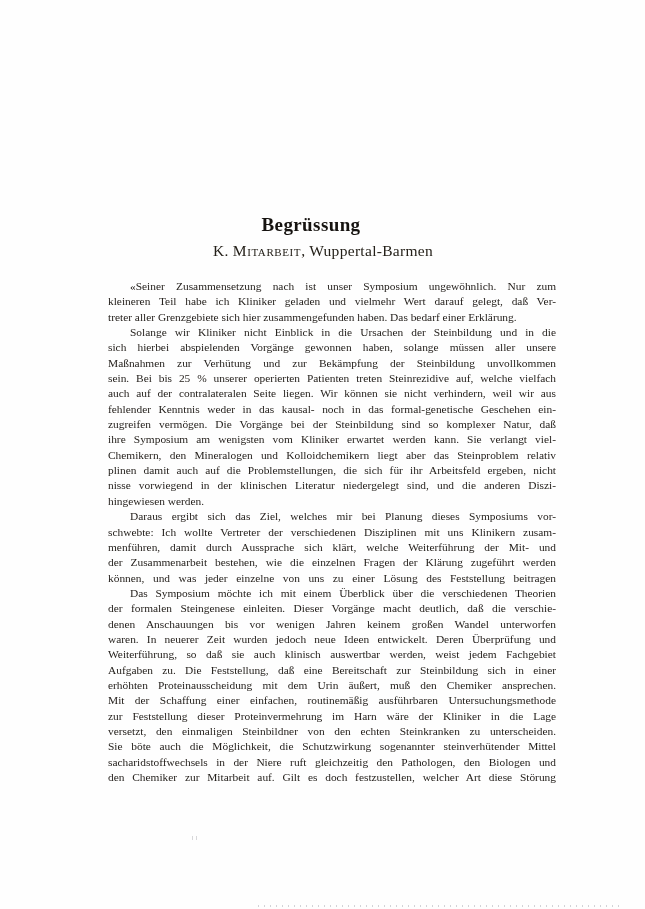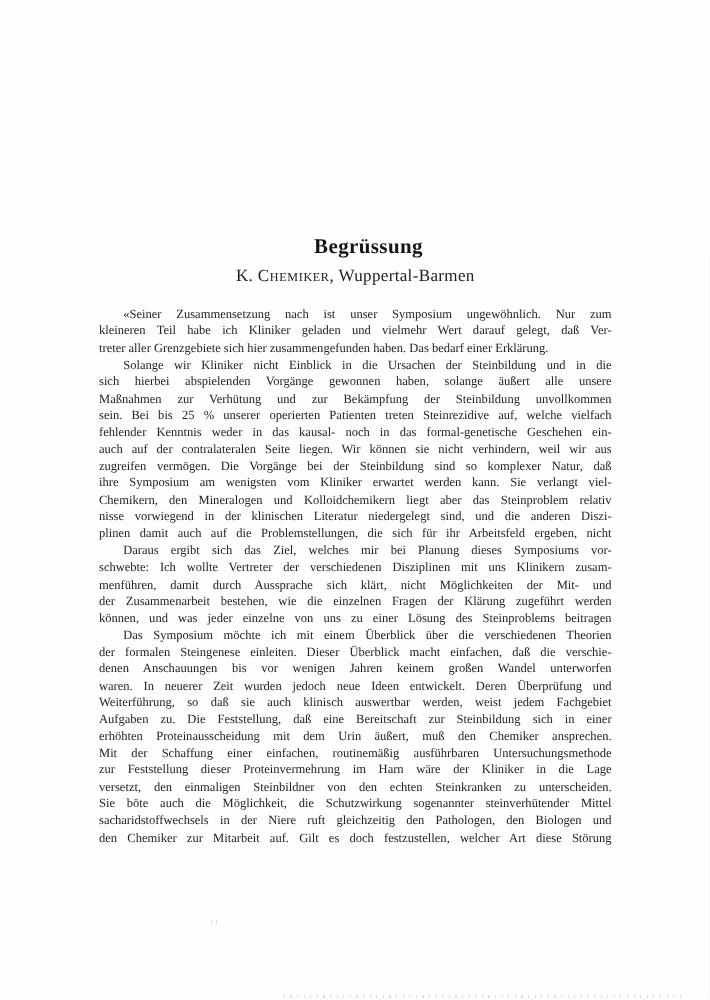--- a/index.html
+++ b/index.html
@@ -11,21 +11,21 @@
     position: relative;
     width: 645px;
     height: 909px;
     background: #fefefe;
     overflow: hidden;
     font-family: "Liberation Serif", "DejaVu Serif", serif;
     color: #24211e;
   }
   .chapter-title {
     position: absolute;
-    left: 102px;
+    left: 78px;
     top: 201px;
     width: 466px;
     text-align: center;
     font-size: 19px;
     font-weight: 700;
     letter-spacing: 0.4px;
     color: #161310;
   }
   .author-line {
     position: absolute;
@@ -47,20 +47,21 @@
     top: 279px;
     width: 466px;
     font-size: 11.4px;
     line-height: 15.35px;
     color: #26221e;
   }
   .line {
     text-align: justify;
     text-align-last: justify;
     white-space: normal;
+    margin-left: 18px;
   }
   .line.first {
     text-indent: 22px;
   }
   .line.end {
     text-align-last: left;
   }
   .scan-dots-bottom {
     position: absolute;
     left: 258px;
@@ -86,44 +87,45 @@
     );
   }
 </style>
 </head>
 <body>
 
 <div class="page">
 
   <h1 class="chapter-title">Begrüssung</h1>
 
-  <div class="author-line"><span>K.</span> <span class="smallcaps">Chemiker</span><span>, Wuppertal-Barmen</span></div>
+  <div class="author-line"><span>K.</span> <span class="smallcaps">Mitarbeit</span><span>, Wuppertal-Barmen</span></div>
 
   <div class="body-text">
       <div class="line first">«Seiner Zusammensetzung nach ist unser Symposium ungewöhnlich. Nur zum</div>
       <div class="line">kleineren Teil habe ich Kliniker geladen und vielmehr Wert darauf gelegt, daß Ver-</div>
       <div class="line end">treter aller Grenzgebiete sich hier zusammengefunden haben. Das bedarf einer Erklärung.</div>
       <div class="line first">Solange wir Kliniker nicht Einblick in die Ursachen der Steinbildung und in die</div>
-      <div class="line">sich hierbei abspielenden Vorgänge gewonnen haben, solange äußert alle unsere</div>
+      <div class="line">sich hierbei abspielenden Vorgänge gewonnen haben, solange müssen aller unsere</div>
       <div class="line">Maßnahmen zur Verhütung und zur Bekämpfung der Steinbildung unvollkommen</div>
       <div class="line">sein. Bei bis 25 % unserer operierten Patienten treten Steinrezidive auf, welche vielfach</div>
+      <div class="line">auch auf der contralateralen Seite liegen. Wir können sie nicht verhindern, weil wir aus</div>
       <div class="line">fehlender Kenntnis weder in das kausal- noch in das formal-genetische Geschehen ein-</div>
-      <div class="line">auch auf der contralateralen Seite liegen. Wir können sie nicht verhindern, weil wir aus</div>
       <div class="line">zugreifen vermögen. Die Vorgänge bei der Steinbildung sind so komplexer Natur, daß</div>
       <div class="line">ihre Symposium am wenigsten vom Kliniker erwartet werden kann. Sie verlangt viel-</div>
       <div class="line">Chemikern, den Mineralogen und Kolloidchemikern liegt aber das Steinproblem relativ</div>
+      <div class="line">plinen damit auch auf die Problemstellungen, die sich für ihr Arbeitsfeld ergeben, nicht</div>
       <div class="line">nisse vorwiegend in der klinischen Literatur niedergelegt sind, und die anderen Diszi-</div>
-      <div class="line">plinen damit auch auf die Problemstellungen, die sich für ihr Arbeitsfeld ergeben, nicht</div>
+      <div class="line end">hingewiesen werden.</div>
       <div class="line first">Daraus ergibt sich das Ziel, welches mir bei Planung dieses Symposiums vor-</div>
       <div class="line">schwebte: Ich wollte Vertreter der verschiedenen Disziplinen mit uns Klinikern zusam-</div>
-      <div class="line">menführen, damit durch Aussprache sich klärt, nicht Möglichkeiten der Mit- und</div>
+      <div class="line">menführen, damit durch Aussprache sich klärt, welche Weiterführung der Mit- und</div>
       <div class="line">der Zusammenarbeit bestehen, wie die einzelnen Fragen der Klärung zugeführt werden</div>
-      <div class="line">können, und was jeder einzelne von uns zu einer Lösung des Steinproblems beitragen</div>
+      <div class="line">können, und was jeder einzelne von uns zu einer Lösung des Feststellung beitragen</div>
       <div class="line first">Das Symposium möchte ich mit einem Überblick über die verschiedenen Theorien</div>
-      <div class="line">der formalen Steingenese einleiten. Dieser Überblick macht einfachen, daß die verschie-</div>
+      <div class="line">der formalen Steingenese einleiten. Dieser Vorgänge macht deutlich, daß die verschie-</div>
       <div class="line">denen Anschauungen bis vor wenigen Jahren keinem großen Wandel unterworfen</div>
       <div class="line">waren. In neuerer Zeit wurden jedoch neue Ideen entwickelt. Deren Überprüfung und</div>
       <div class="line">Weiterführung, so daß sie auch klinisch auswertbar werden, weist jedem Fachgebiet</div>
       <div class="line">Aufgaben zu. Die Feststellung, daß eine Bereitschaft zur Steinbildung sich in einer</div>
       <div class="line">erhöhten Proteinausscheidung mit dem Urin äußert, muß den Chemiker ansprechen.</div>
       <div class="line">Mit der Schaffung einer einfachen, routinemäßig ausführbaren Untersuchungsmethode</div>
       <div class="line">zur Feststellung dieser Proteinvermehrung im Harn wäre der Kliniker in die Lage</div>
       <div class="line">versetzt, den einmaligen Steinbildner von den echten Steinkranken zu unterscheiden.</div>
       <div class="line">Sie böte auch die Möglichkeit, die Schutzwirkung sogenannter steinverhütender Mittel</div>
       <div class="line">sacharidstoffwechsels in der Niere ruft gleichzeitig den Pathologen, den Biologen und</div>

